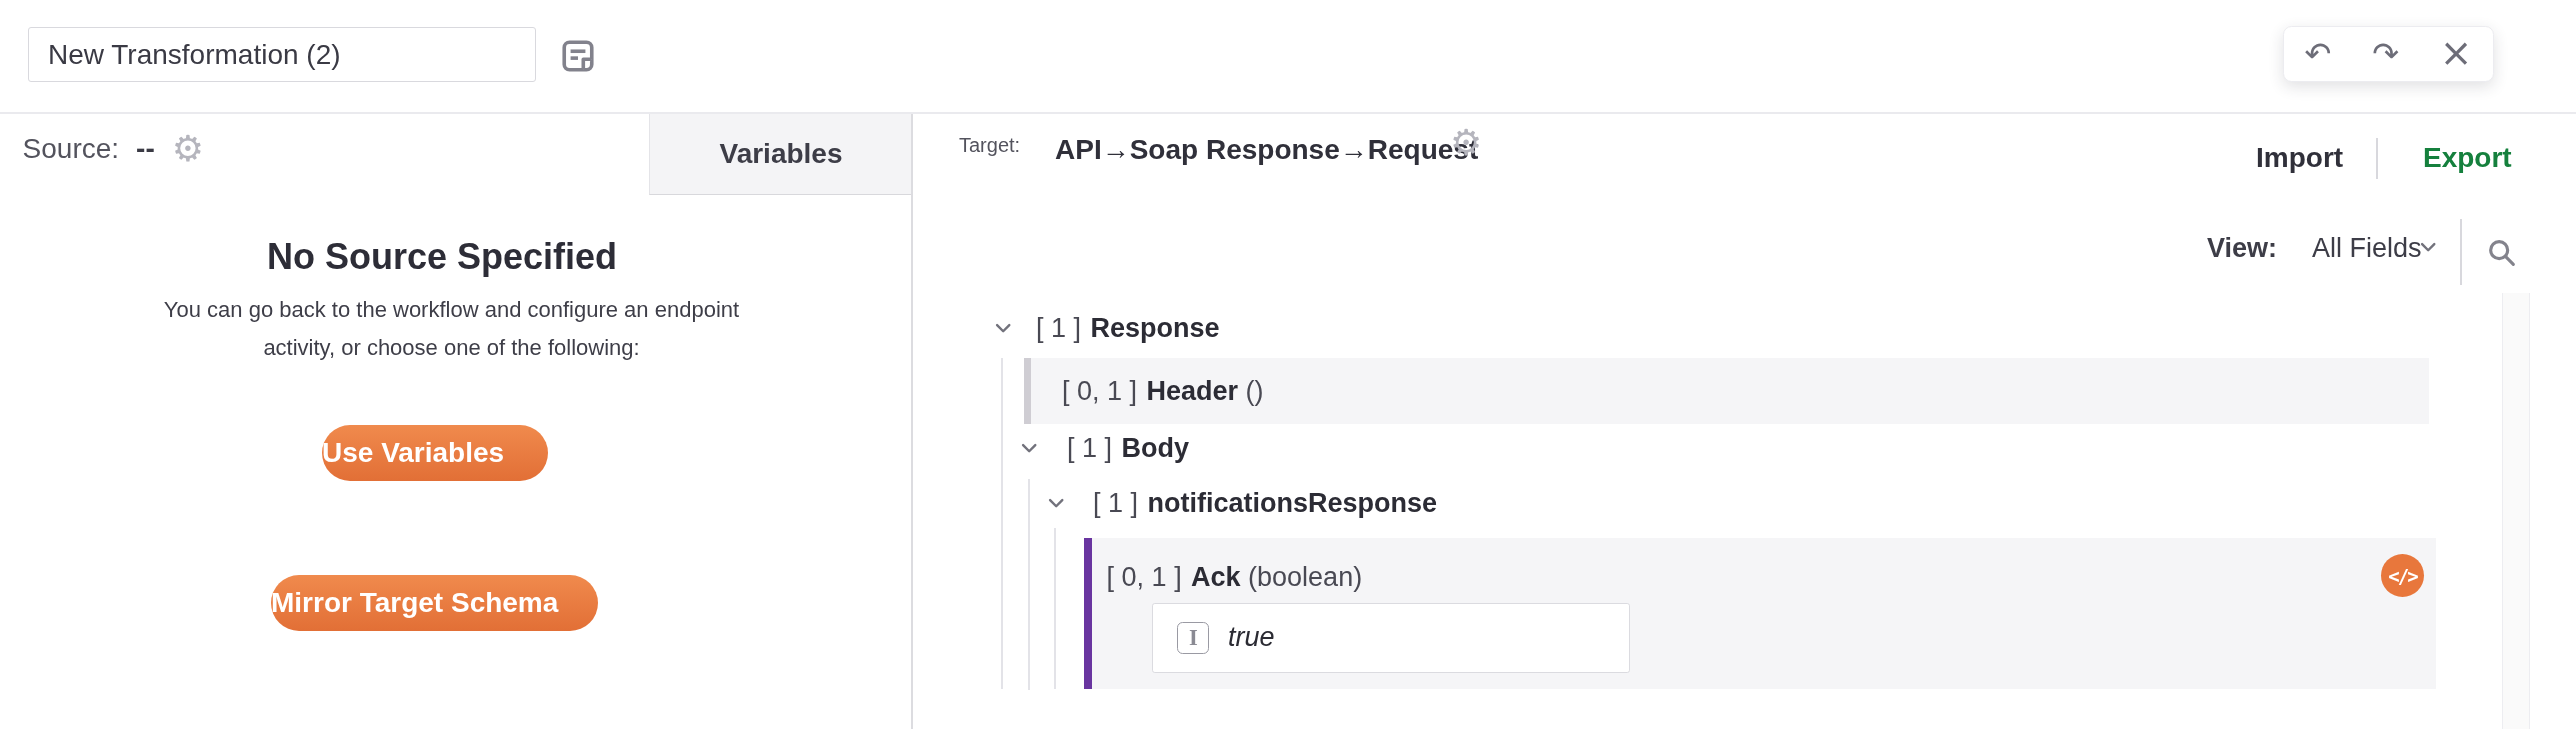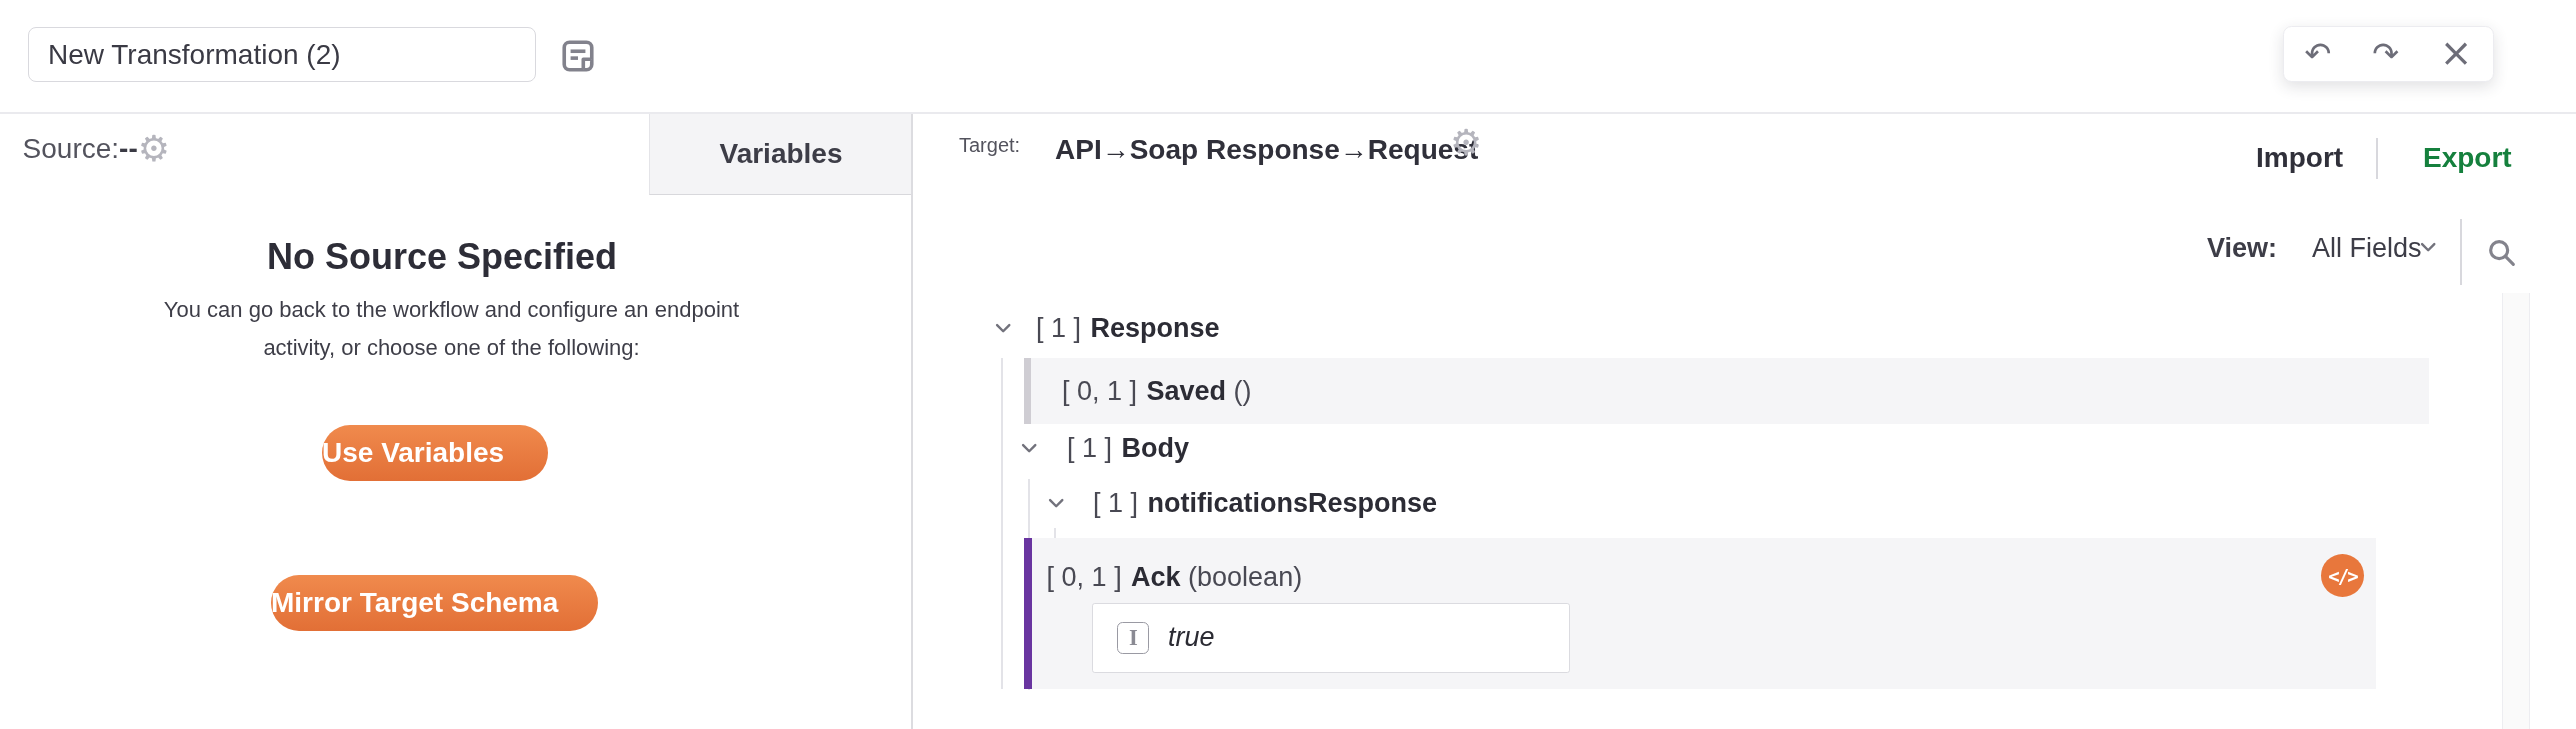--- a/index.html
+++ b/index.html
@@ -2,34 +2,34 @@
 <html style="font-size:15px"><head>
 <meta charset="utf-8">
 <style>
   * { margin:0; padding:0; box-sizing:border-box; }
   html,body { background:#fff; }
   body { font-family:"Liberation Sans", sans-serif; }
   #app { position:relative; width:2576px; height:730px; background:#fff; overflow:hidden; }
 
   
   .title-input { position:absolute; left:28px; top:27px; width:508px; height:55px;
-    border:1.9px solid #d9d9de; border-radius:8px; padding:0 19px; font-size:28px;
+    border:1.9px solid #d9d9de; border-radius:3px; padding:0 19px; font-size:28px;
     color:#3a3a44; font-family:"Liberation Sans", sans-serif; outline:none; background:#fff; }
   .note-icon { position:absolute; left:560px; top:38px; width:36px; height:36px; }
   .last-saved { position:absolute; left:615px; top:39px; font-size:28px; line-height:34px;
     font-weight:600; color:#3b3b45; }
   .history-card { position:absolute; left:2283px; top:26px; width:211px; height:56px;
     background:#fff; border:0.9px solid #ececf0; border-radius:8.5px;
     box-shadow:0 4.7px 15px rgba(40,40,60,.14); display:flex; align-items:center; justify-content:space-around; }
   .hist-icon { font-family:"DejaVu Sans", sans-serif; font-size:32px; color:#6d6d78; cursor:pointer; line-height:1; }
   .hist-close { font-size:39px; margin-top:-3.8px; }
   .topbar-border { position:absolute; left:0; top:112px; width:2576px; height:1.9px; background:#eaeaee; }
 
   
-  .source-row { position:absolute; left:22.6px; top:131px; display:flex; align-items:center; }
+  .source-row { position:absolute; left:22.6px; top:131px; display:flex; align-items:center; gap:17px; }
   .source-label { font-size:28px; color:#53535d; }
   .source-value { font-size:28px; font-weight:700; color:#3a3a44; }
   .gear-glyph { font-family:"DejaVu Sans", sans-serif; font-size:36px; color:#b5b5bd; line-height:1; cursor:pointer; }
   .variables-tab { position:absolute; left:649px; top:114px; width:263px; height:81px;
     background:#f4f4f6; border-left:1.9px solid #e4e4e8; border-bottom:1.9px solid #d8d8dc;
     display:flex; align-items:center; justify-content:center;
     font-size:28px; font-weight:600; color:#3d3d47; cursor:pointer; }
   .empty-heading { position:absolute; left:0; top:236px; width:884px; text-align:center;
     font-size:36px; font-weight:700; color:#2d2d37; }
   .empty-desc { position:absolute; left:160px; top:291px; width:583px; text-align:center;
@@ -161,21 +161,21 @@
   </span>
   <div class="tree-label" style="left:1036px; top:314px;">
     <span>[ 1 ]</span><b>Response</b>
   </div>
 
   <div class="guide" style="left:1001px; top:358px; height:331px;"></div>
 
   <div class="gray-row" style="left:1024px; top:358px; width:1405px; height:66px;">
     <div class="accent-bar"></div>
     <div class="row-label" style="left:38px; top:0; height:66px; line-height:66px;">
-      <span>[ 0, 1 ]</span><b>Saved</b><span class="sfx">()</span>
+      <span>[ 0, 1 ]</span><b>Header</b><span class="sfx">()</span>
     </div>
   </div>
 
   <span class="caret" style="left:1017px; top:436px;">
     <svg width="24.4" height="24.4" viewBox="0 0 24 24">
       <path d="M6 9l6 6 6-6" fill="none" stroke="#72727c" stroke-width="2.4" stroke-linecap="round" stroke-linejoin="round"></path>
     </svg>
   </span>
   <div class="tree-label" style="left:1067px; top:434px;">
     <span>[ 1 ]</span><b>Body</b>
@@ -187,21 +187,21 @@
     <svg width="24.4" height="24.4" viewBox="0 0 24 24">
       <path d="M6 9l6 6 6-6" fill="none" stroke="#72727c" stroke-width="2.4" stroke-linecap="round" stroke-linejoin="round"></path>
     </svg>
   </span>
   <div class="tree-label" style="left:1093px; top:489px;">
     <span>[ 1 ]</span><b>notificationsResponse</b>
   </div>
 
   <div class="guide" style="left:1054px; top:528px; height:161px;"></div>
 
-  <div class="gray-row" style="left:1024px; top:538px; width:1352px; height:151px;">
+  <div class="gray-row" style="left:1084px; top:538px; width:1352px; height:151px;">
     <div class="accent-bar purple"></div>
     <div class="row-label" style="left:22.6px; top:24.4px;">
       <span>[ 0, 1 ]</span><b>Ack</b><span class="sfx">(boolean)</span>
     </div>
     <div class="code-circle" style="left:1297px; top:16px;">
       <span>&lt;/&gt;</span>
     </div>
     <div class="value-box" style="left:68px; top:65px; width:478px; height:70px;">
       <span class="tl-icon">
         <span>I</span>

